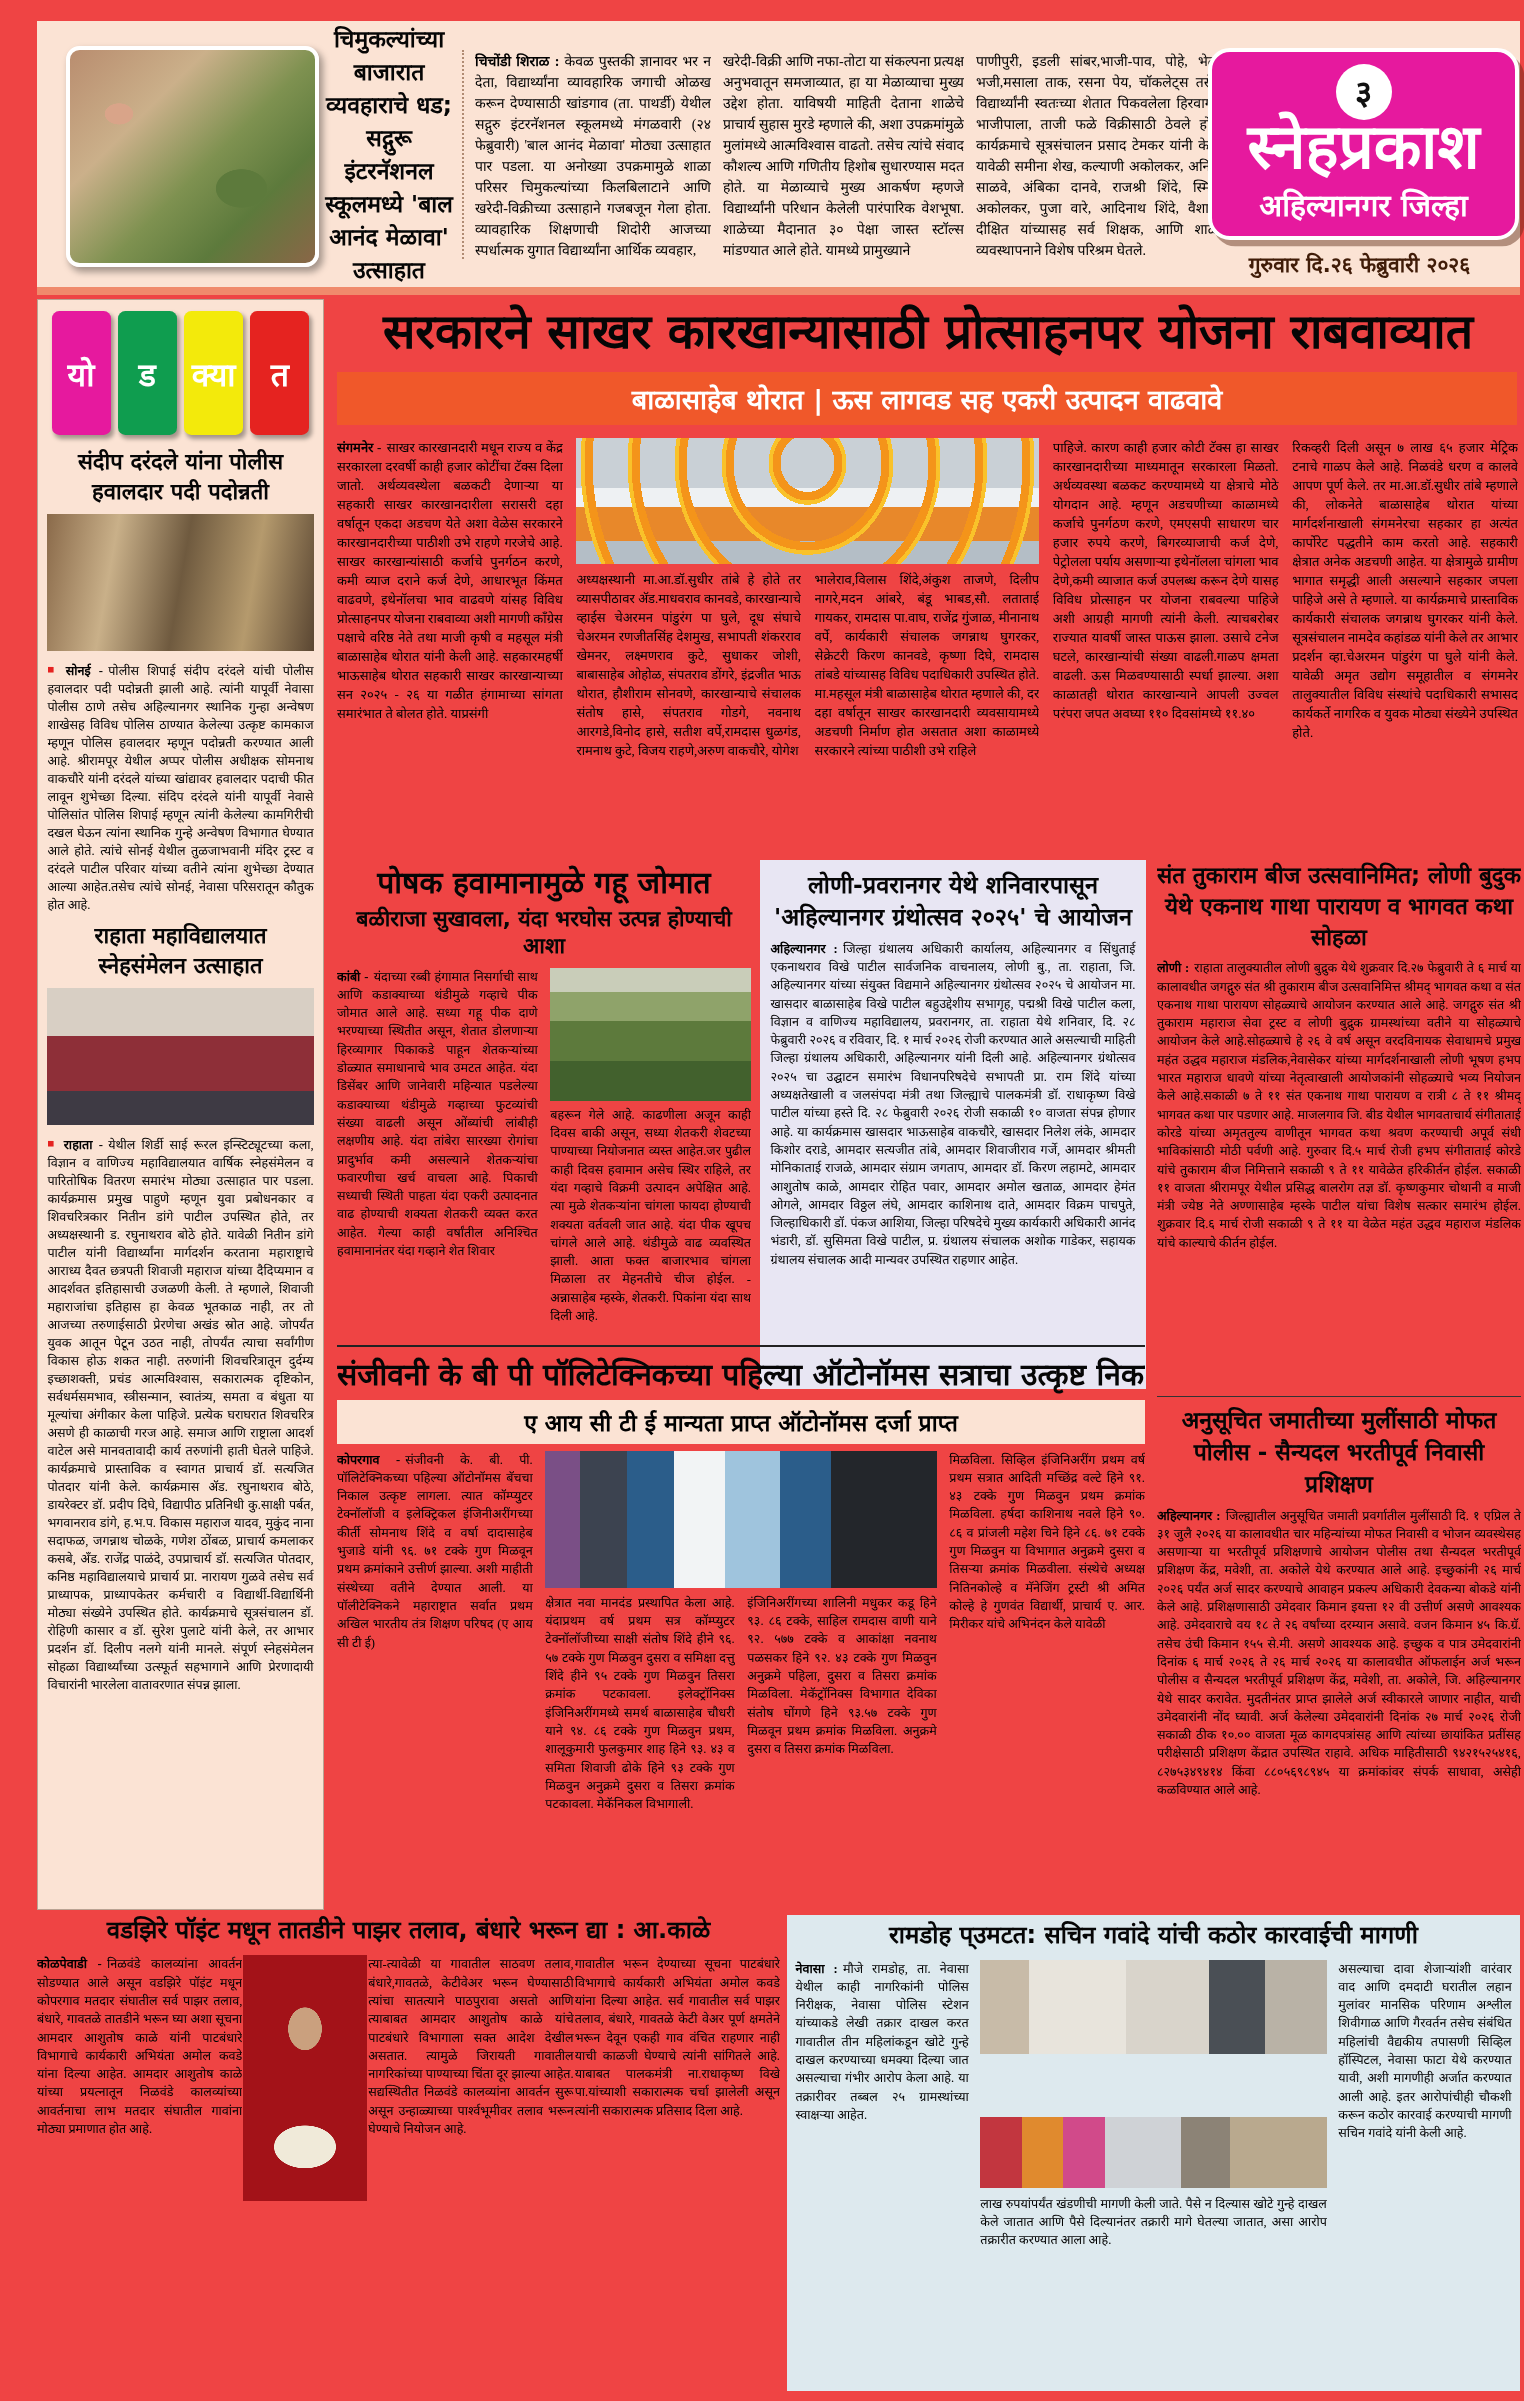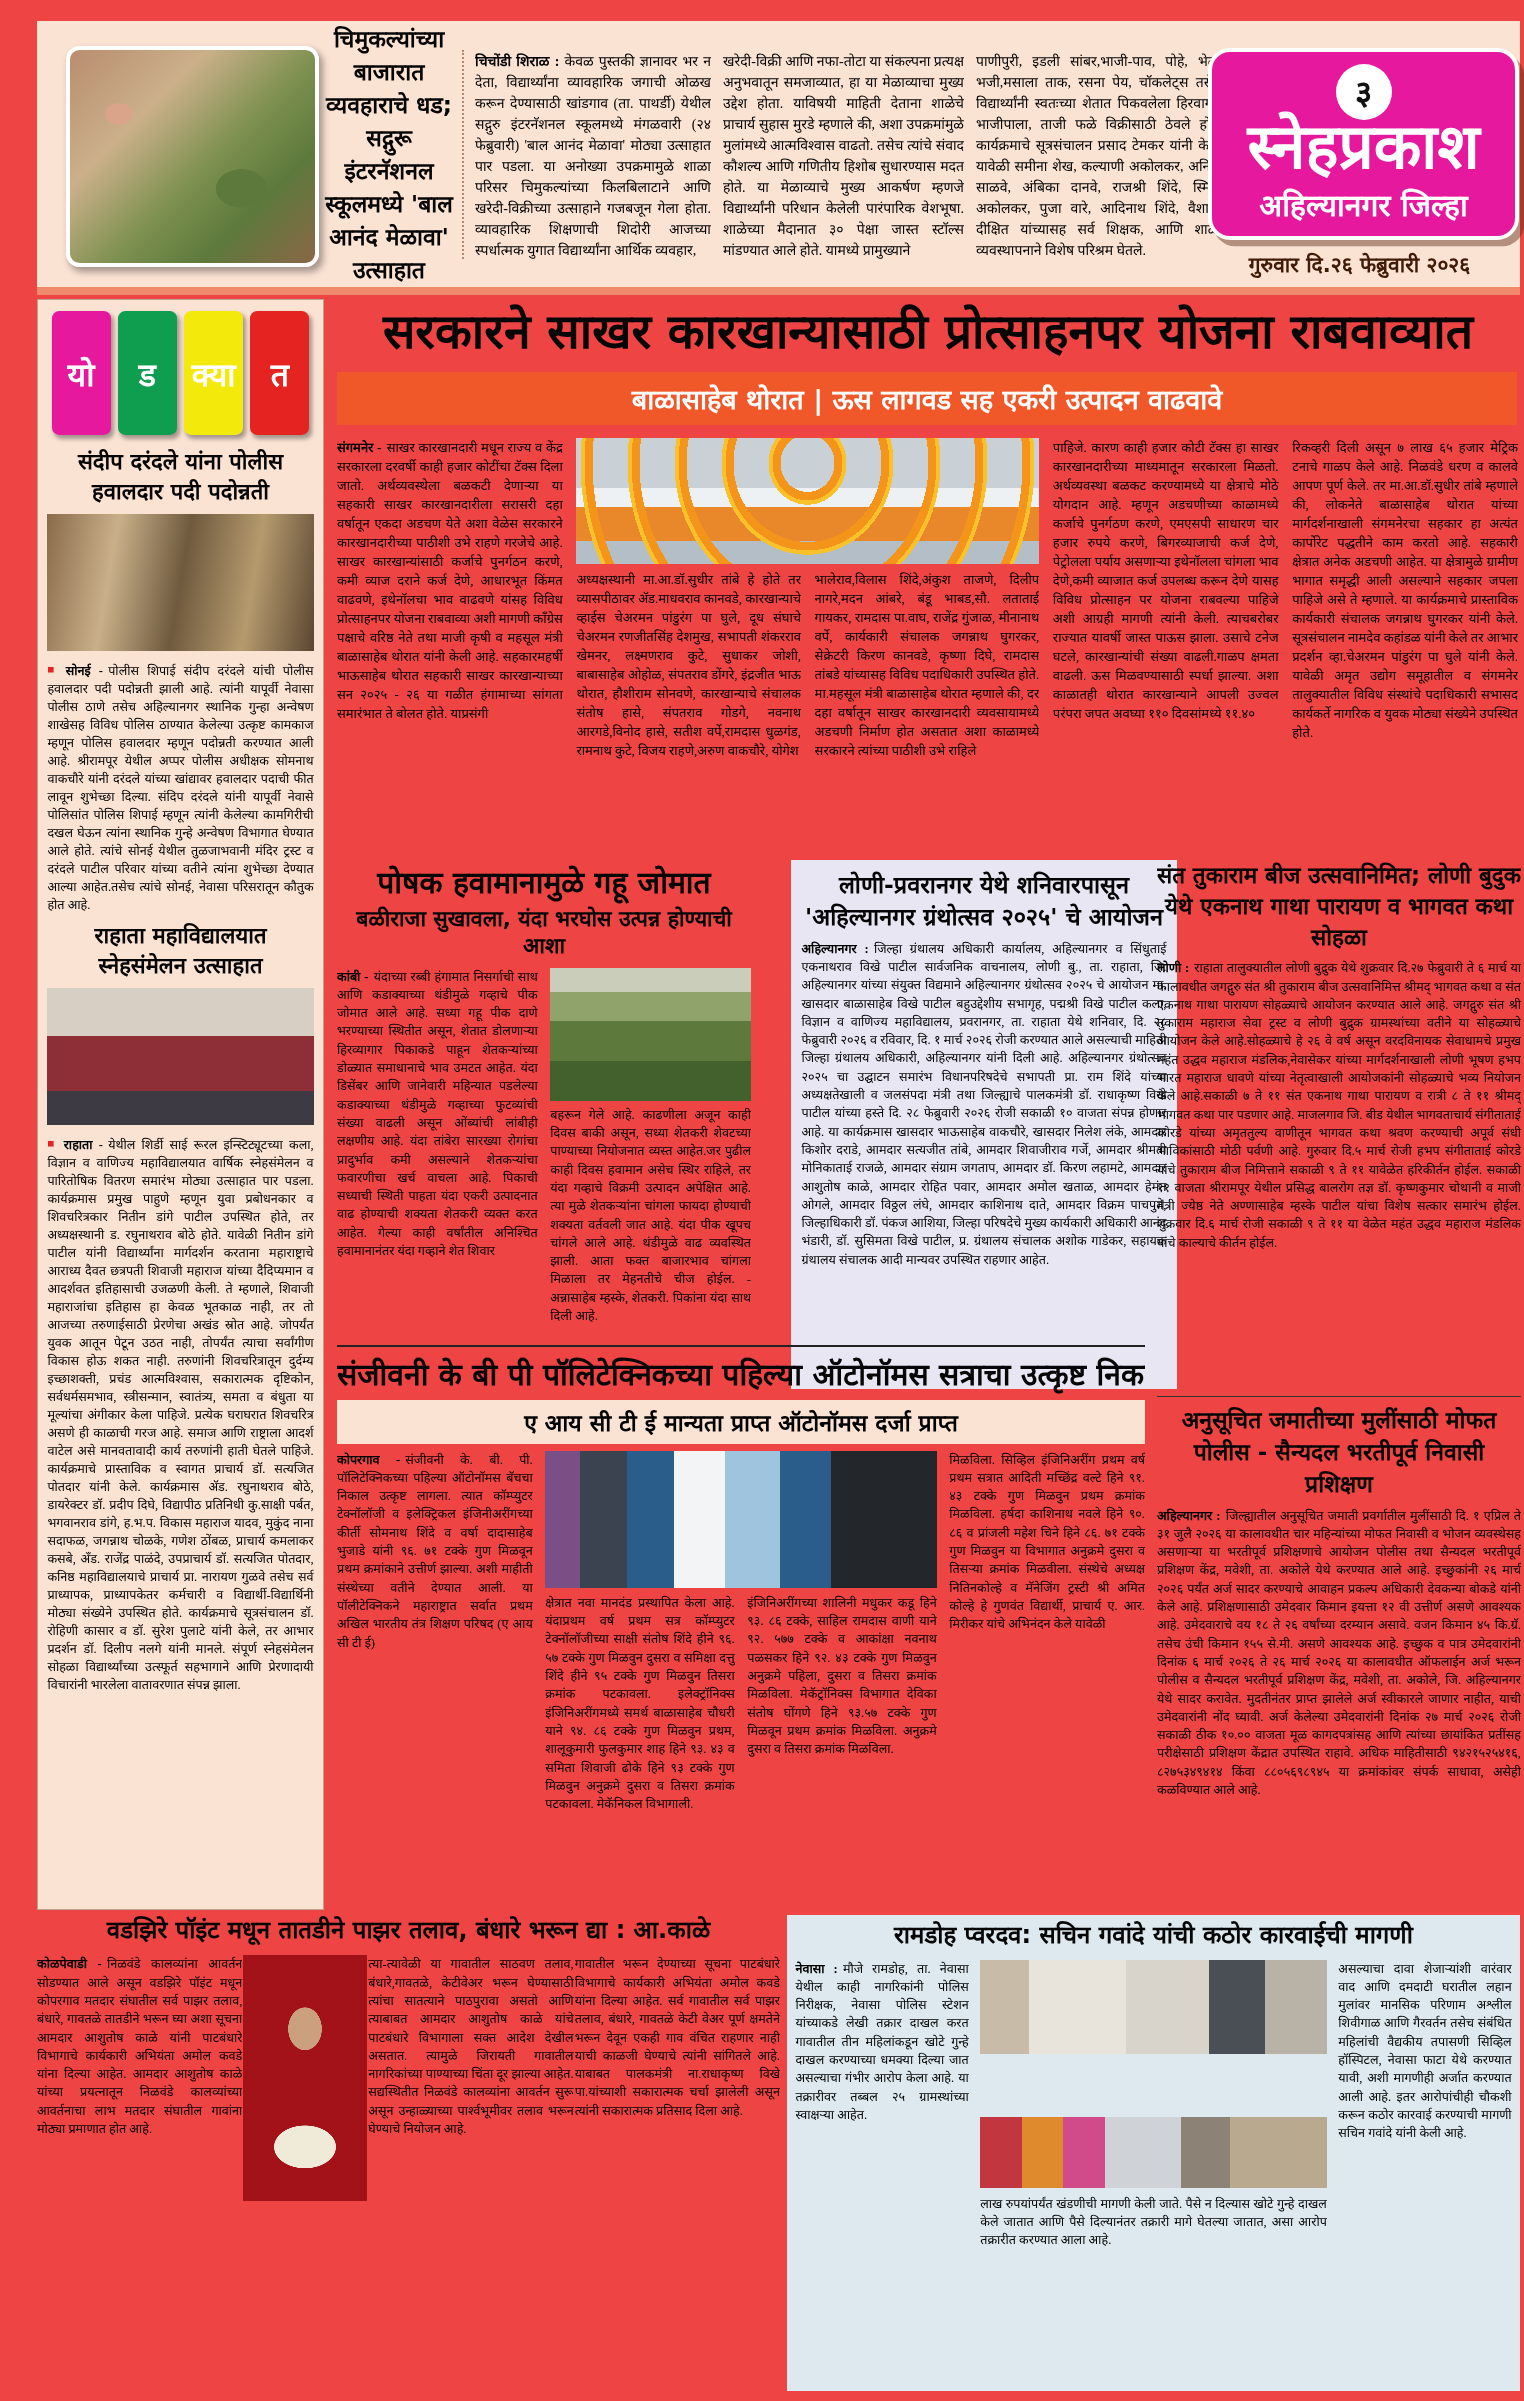--- a/index.html
+++ b/index.html
@@ -76,21 +76,21 @@
   
   .wheat{position:absolute;left:337px;top:864px;width:414px;height:475px;overflow:hidden;}
   .wheat-h{ text-align:center;font-size:30px;line-height:37px;}
   .wheat-sh{text-align:center;font-size:21.4px;line-height:27px;margin-top:4.2px;}
   .wheat-cols{display:flex;gap:12.6px;margin-top:8.4px;height:382px;overflow:hidden;}
   .wheat-col{flex:1;font-size:12.6px;line-height:18.3px;overflow:hidden;}
   .wheat-photo{width:100%;height:133px;margin-bottom:5.2px;
         background:linear-gradient(180deg,#c9cdb9 0 18%,#8fa36a 18% 40%,#5d7a3c 40% 70%,#42612d 70% 100%);}
 
   .granth{position:absolute;left:760px;top:860px;width:386px;height:529px;background:#e8e6f3;
-          box-sizing:border-box;padding:9.4px 10.5px;overflow:hidden;margin-left:31px;}
+          box-sizing:border-box;padding:9.4px 10.5px;overflow:hidden;}
   .granth-h{text-align:center;font-size:23.5px;line-height:32px;margin-bottom:6.3px;}
   .granth-b{font-size:12.6px;line-height:18.3px;}
 
   .tukaram{position:absolute;left:1157px;top:860px;width:364px;height:529px;overflow:hidden;}
   .tuk-h{text-align:center;font-size:22.5px;line-height:31px;margin-bottom:6.3px;}
   .tuk-b{font-size:12.6px;line-height:18.3px;}
 
   .rule-h{position:absolute;background:#222;}
 
   
@@ -263,21 +263,21 @@
       </div>
       <div class="v-photo-col">
         <div class="vadj-photo"></div>
       </div>
       <div class="v-col justify">त्या-त्यावेळी या गावातील साठवण तलाव, बंधारे,गावतळे, केटीवेअर भरून घेण्यासाठी त्यांचा सातत्याने पाठपुरावा असतो आणि त्याबाबत आमदार आशुतोष काळे यांचे पाटबंधारे विभागाला सक्त आदेश देखील असतात. त्यामुळे जिरायती गावातील नागरिकांच्या पाण्याच्या चिंता दूर झाल्या आहेत. सद्यस्थितीत निळवंडे कालव्यांना आवर्तन सुरू असून उन्हाळ्याच्या पार्श्वभूमीवर तलाव भरून घेण्याचे नियोजन आहे.</div>
       <div class="v-col justify">गावातील भरून देण्याच्या सूचना पाटबंधारे विभागाचे कार्यकारी अभियंता अमोल कवडे यांना दिल्या आहेत. सर्व गावातील सर्व पाझर तलाव, बंधारे, गावतळे केटी वेअर पूर्ण क्षमतेने भरून देवून एकही गाव वंचित राहणार नाही याची काळजी घेण्याचे त्यांनी सांगितले आहे. याबाबत पालकमंत्री ना.राधाकृष्ण विखे पा.यांच्याशी सकारात्मक चर्चा झालेली असून त्यांनी सकारात्मक प्रतिसाद दिला आहे.</div>
     </div>
   </div>
 
   <div class="ramd">
-    <div class="ramd-h hd">रामडोह प्वरदव: सचिन गवांदे यांची कठोर कारवाईची मागणी</div>
+    <div class="ramd-h hd">रामडोह प्उमटत: सचिन गवांदे यांची कठोर कारवाईची मागणी</div>
     <div class="ramd-cols">
       <div class="r-col justify">
         <span class="dl">नेवासा :</span><span>मौजे रामडोह, ता. नेवासा येथील काही नागरिकांनी पोलिस निरीक्षक, नेवासा पोलिस स्टेशन यांच्याकडे लेखी तक्रार दाखल करत गावातील तीन महिलांकडून खोटे गुन्हे दाखल करण्याच्या धमक्या दिल्या जात असल्याचा गंभीर आरोप केला आहे. या तक्रारीवर तब्बल २५ ग्रामस्थांच्या स्वाक्षऱ्या आहेत.</span>
       </div>
       <div class="r-mid">
         <div class="ramd-photo1"></div>
         <div class="ramd-photo2"></div>
         <div class="r-mid-row">
           <div class="r-col justify">लाख रुपयांपर्यंत खंडणीची मागणी केली जाते. पैसे न दिल्यास खोटे गुन्हे दाखल केले जातात आणि पैसे दिल्यानंतर तक्रारी मागे घेतल्या जातात, असा आरोप तक्रारीत करण्यात आला आहे.</div>
         </div>

